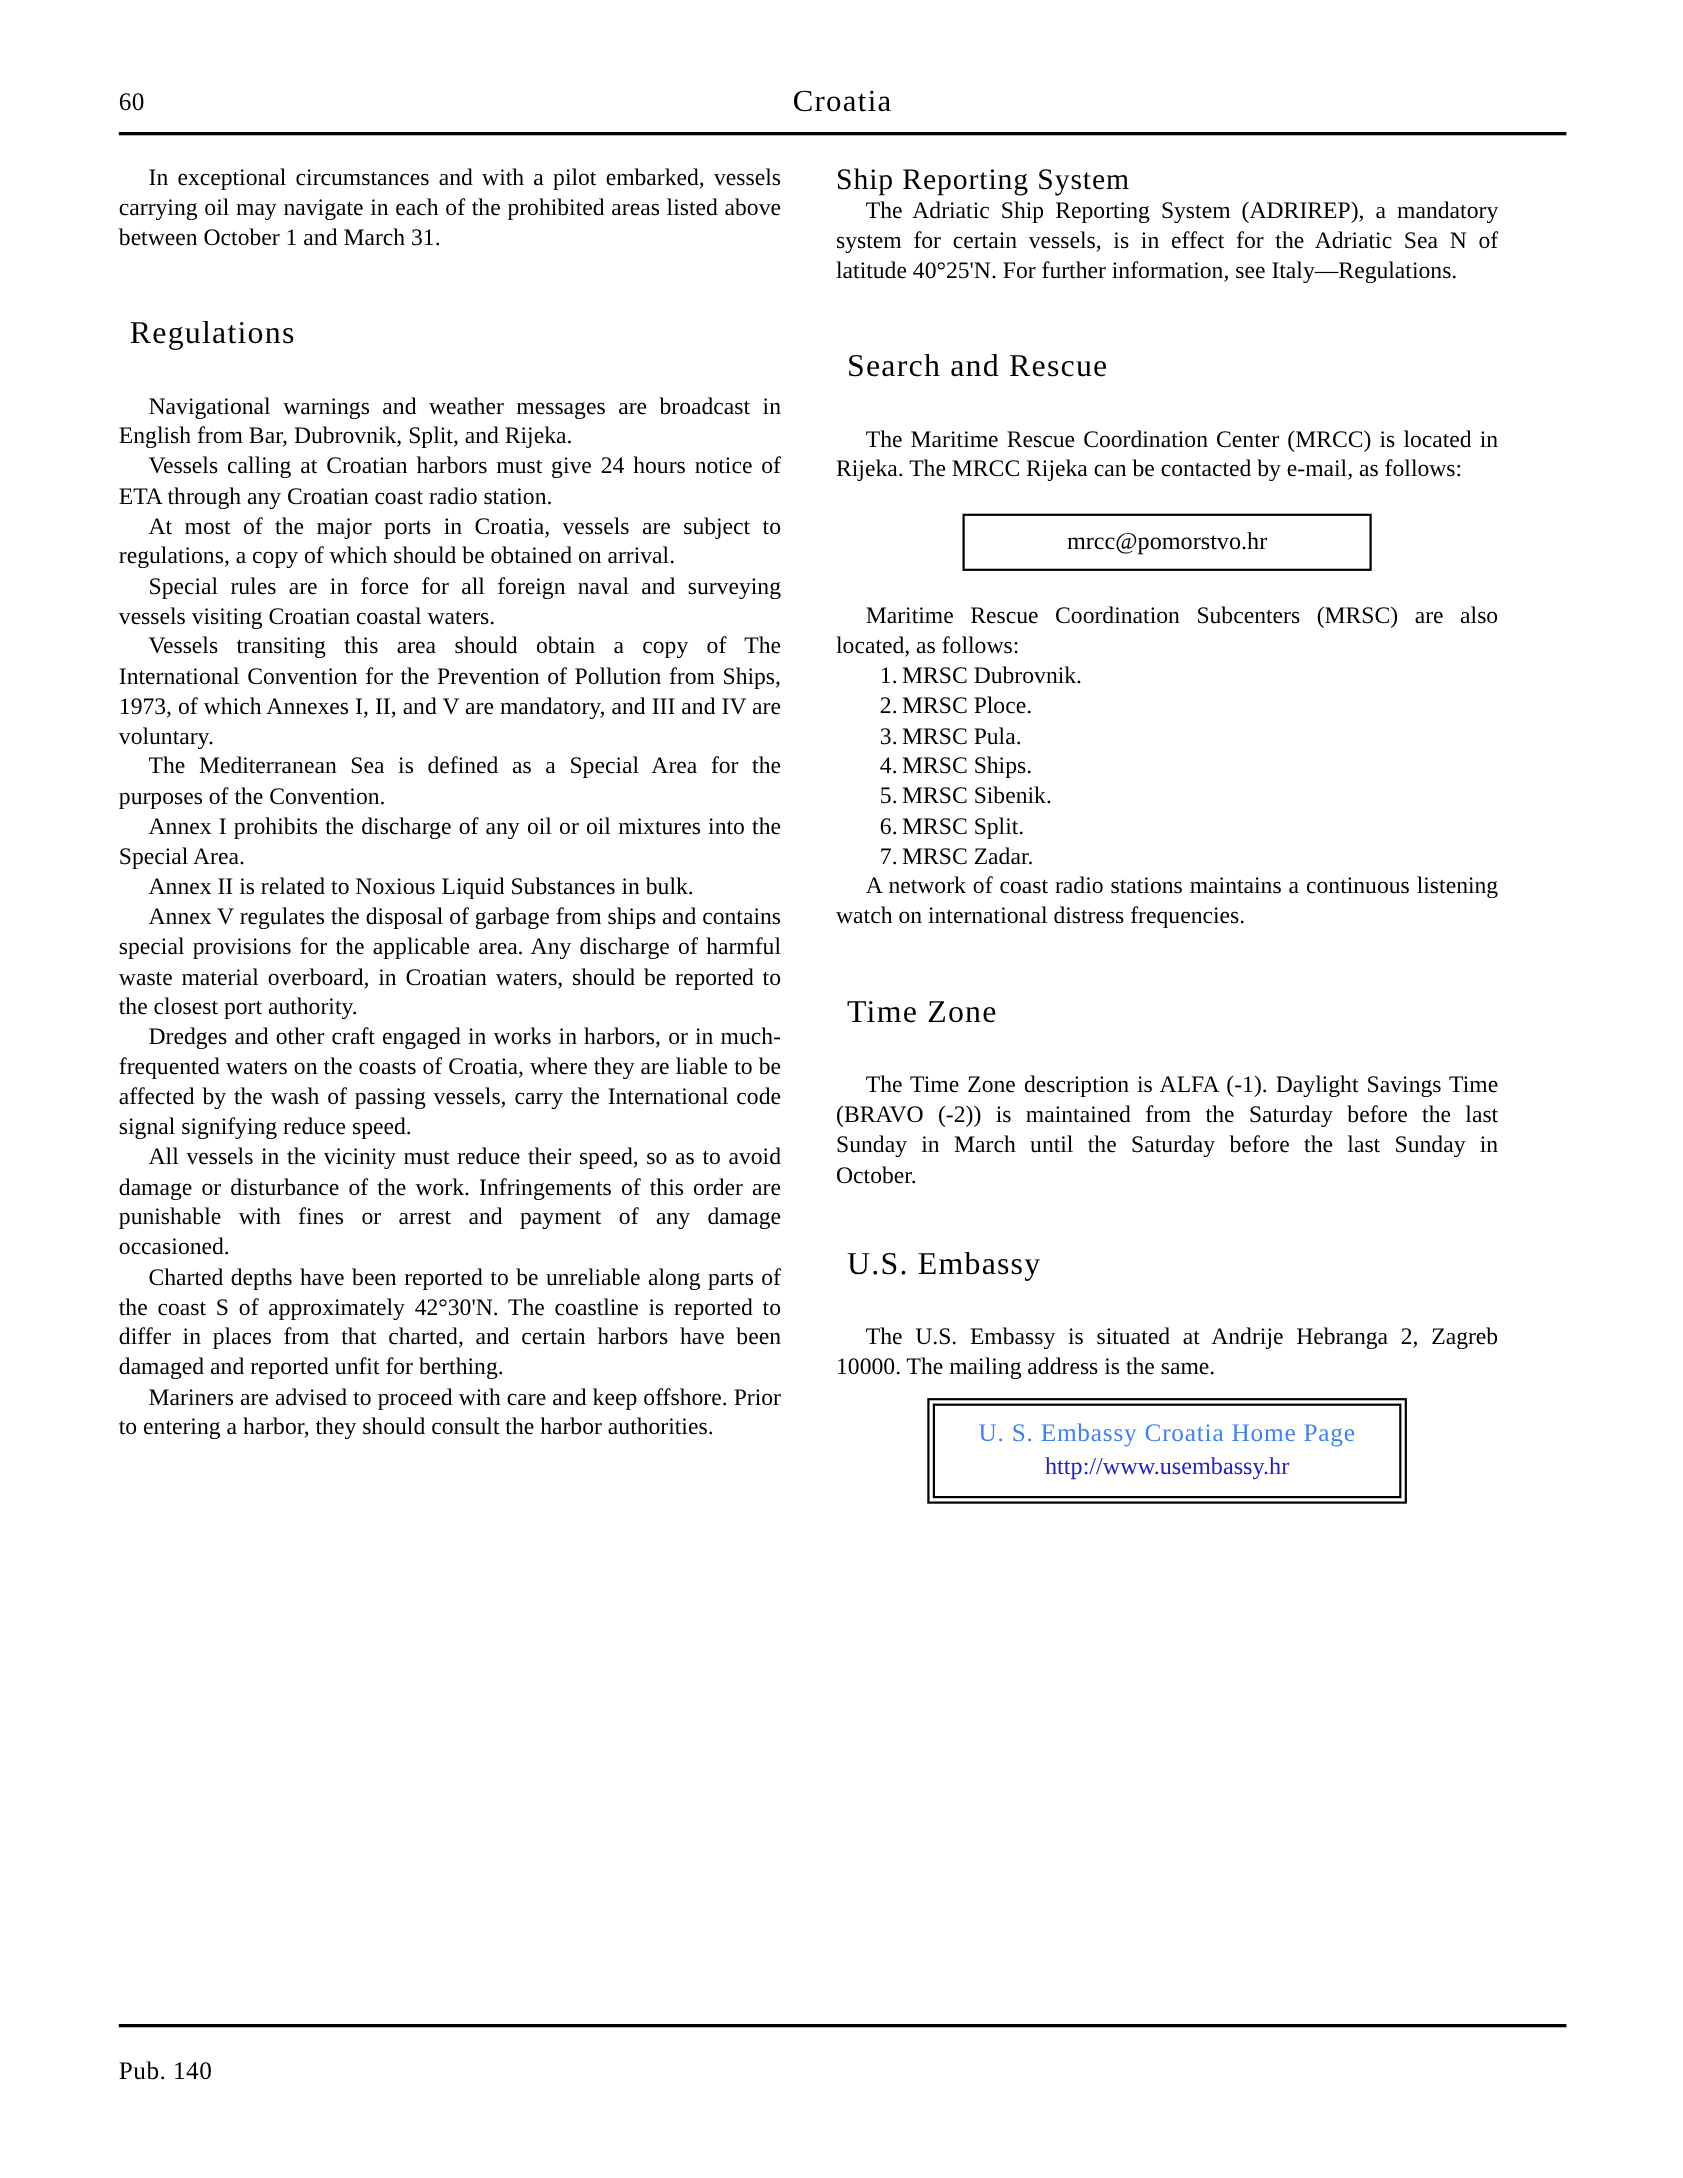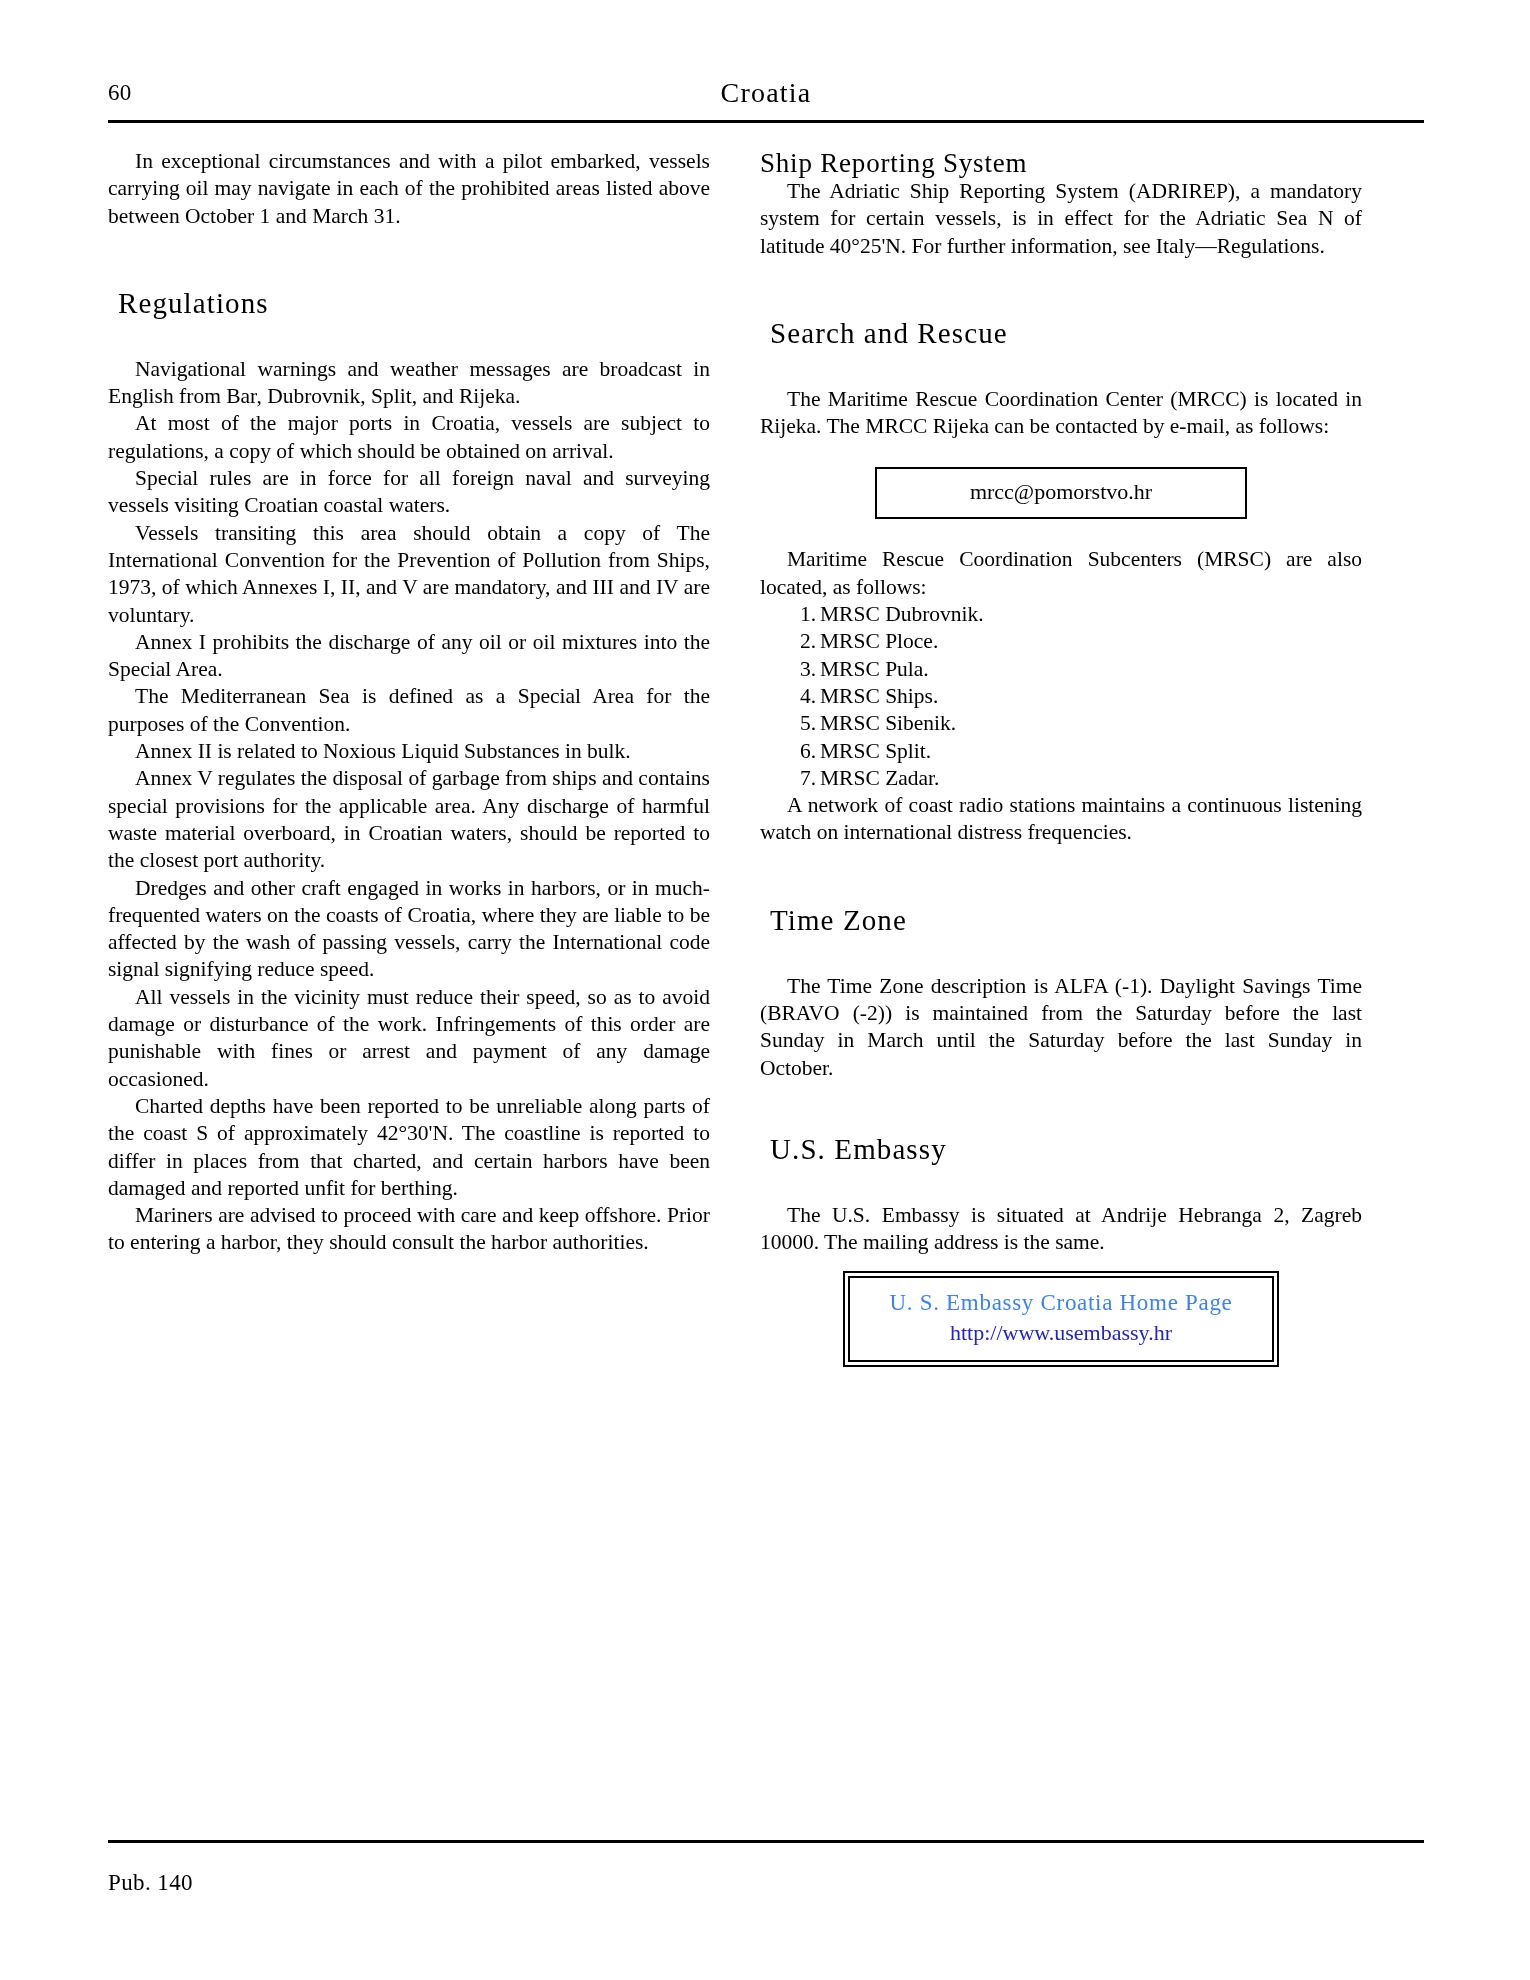--- a/index.html
+++ b/index.html
@@ -195,25 +195,26 @@
 
   <div class="col col-left">
 
     <p class="para">In exceptional circumstances and with a pilot embarked, vessels carrying oil may navigate in each of the prohibited areas listed above between October 1 and March 31.</p>
 
     <div class="sp-before-h2"></div>
     <h2 class="section">Regulations</h2>
     <div class="sp-after-h2"></div>
 
     <p class="para">Navigational warnings and weather messages are broadcast in English from Bar, Dubrovnik, Split, and Rijeka.</p>
+    <p class="para">Vessels calling at Croatian harbors must give 24 hours notice of ETA through any Croatian coast radio station.</p>
     <p class="para">At most of the major ports in Croatia, vessels are subject to regulations, a copy of which should be obtained on arrival.</p>
     <p class="para">Special rules are in force for all foreign naval and surveying vessels visiting Croatian coastal waters.</p>
     <p class="para">Vessels transiting this area should obtain a copy of The International Convention for the Prevention of Pollution from Ships, 1973, of which Annexes I, II, and V are mandatory, and III and IV are voluntary.</p>
+    <p class="para">The Mediterranean Sea is defined as a Special Area for the purposes of the Convention.</p>
     <p class="para">Annex I prohibits the discharge of any oil or oil mixtures into the Special Area.</p>
-    <p class="para">The Mediterranean Sea is defined as a Special Area for the purposes of the Convention.</p>
     <p class="para">Annex II is related to Noxious Liquid Substances in bulk.</p>
     <p class="para">Annex V regulates the disposal of garbage from ships and contains special provisions for the applicable area. Any discharge of harmful waste material overboard, in Croatian waters, should be reported to the closest port authority.</p>
     <p class="para">Dredges and other craft engaged in works in harbors, or in much-frequented waters on the coasts of Croatia, where they are liable to be affected by the wash of passing vessels, carry the International code signal signifying reduce speed.</p>
     <p class="para">All vessels in the vicinity must reduce their speed, so as to avoid damage or disturbance of the work. Infringements of this order are punishable with fines or arrest and payment of any damage occasioned.</p>
     <p class="para">Charted depths have been reported to be unreliable along parts of the coast S of approximately 42°30'N. The coastline is reported to differ in places from that charted, and certain harbors have been damaged and reported unfit for berthing.</p>
     <p class="para">Mariners are advised to proceed with care and keep offshore. Prior to entering a harbor, they should consult the harbor authorities.</p>
   </div>
 
   <div class="col col-right">
 

